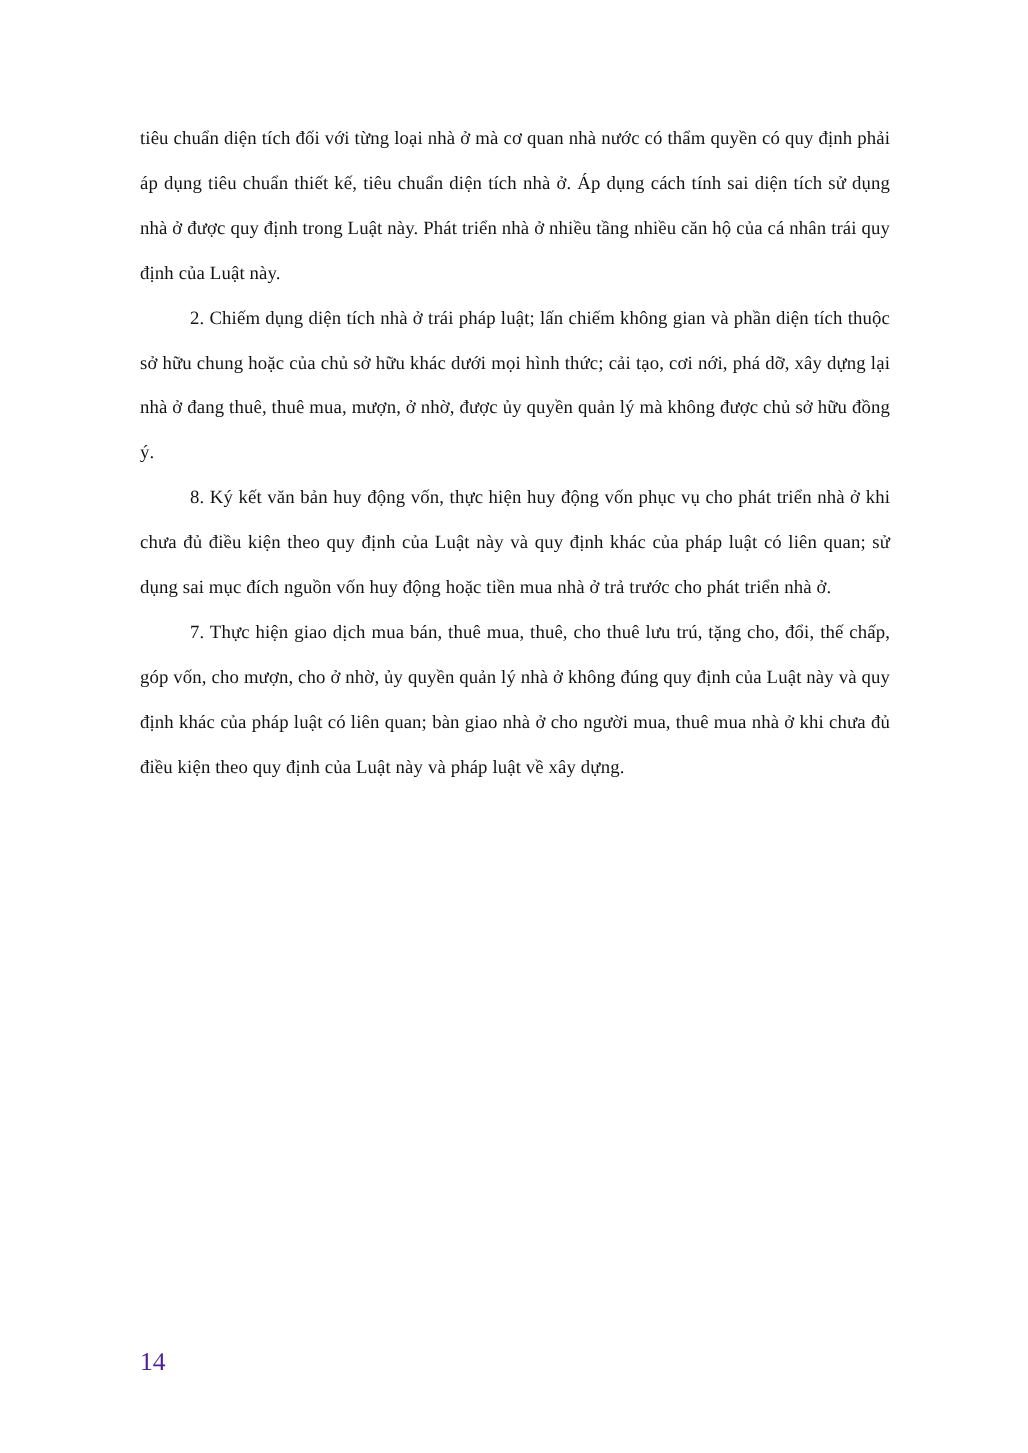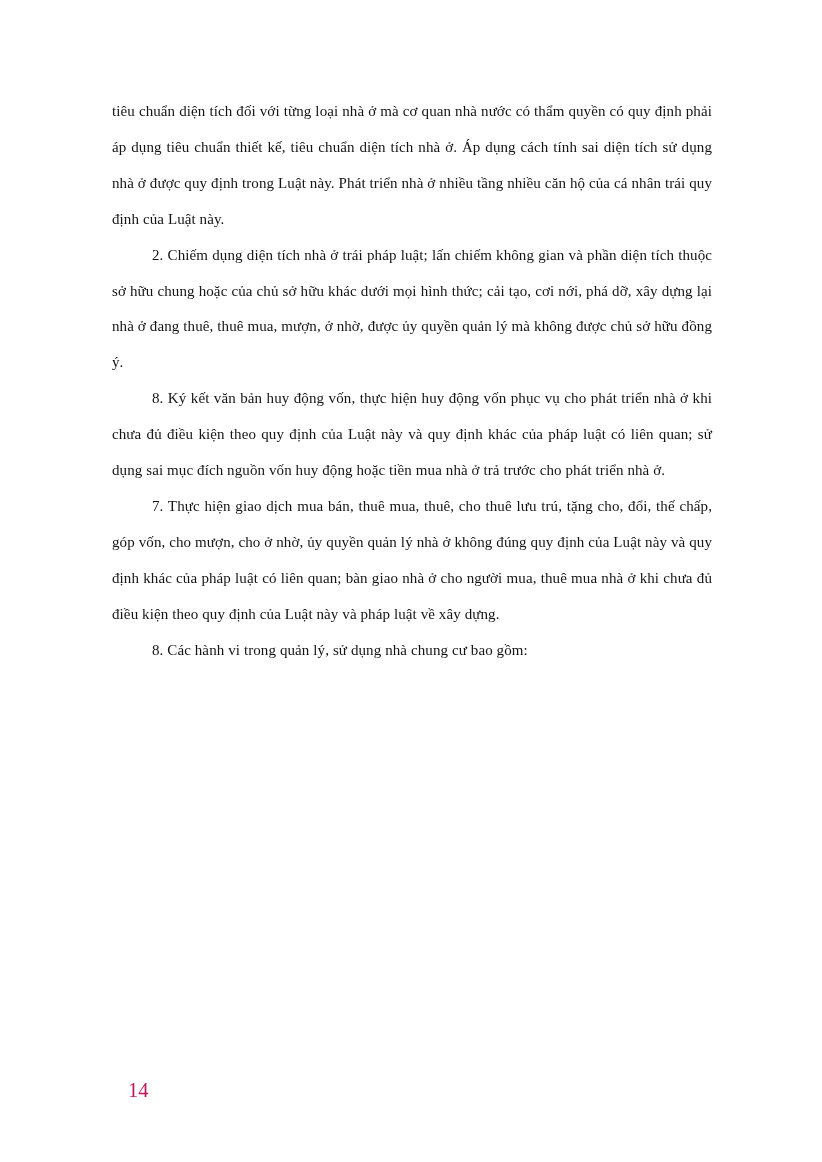--- a/index.html
+++ b/index.html
@@ -37,30 +37,28 @@
   }
   .text-block p.no-indent {
     text-indent: 0;
   }
   .page-number {
     position: absolute;
     left: 112px;
     top: 1078px;
     font-size: 20.5px;
     line-height: 24px;
-    color: #be185d;
-    margin-left: 16px;
+    color: #4c1d95;
   }
 </style>
 </head>
 <body>
 
 <div class="page">
   <div class="text-block">
     <p class="no-indent">tiêu chuẩn diện tích đối với từng loại nhà ở mà cơ quan nhà nước có thẩm quyền có quy định phải áp dụng tiêu chuẩn thiết kế, tiêu chuẩn diện tích nhà ở. Áp dụng cách tính sai diện tích sử dụng nhà ở được quy định trong Luật này. Phát triển nhà ở nhiều tầng nhiều căn hộ của cá nhân trái quy định của Luật này.</p>
     <p>2. Chiếm dụng diện tích nhà ở trái pháp luật; lấn chiếm không gian và phần diện tích thuộc sở hữu chung hoặc của chủ sở hữu khác dưới mọi hình thức; cải tạo, cơi nới, phá dỡ, xây dựng lại nhà ở đang thuê, thuê mua, mượn, ở nhờ, được ủy quyền quản lý mà không được chủ sở hữu đồng ý.</p>
     <p>8. Ký kết văn bản huy động vốn, thực hiện huy động vốn phục vụ cho phát triển nhà ở khi chưa đủ điều kiện theo quy định của Luật này và quy định khác của pháp luật có liên quan; sử dụng sai mục đích nguồn vốn huy động hoặc tiền mua nhà ở trả trước cho phát triển nhà ở.</p>
     <p>7. Thực hiện giao dịch mua bán, thuê mua, thuê, cho thuê lưu trú, tặng cho, đổi, thế chấp, góp vốn, cho mượn, cho ở nhờ, ủy quyền quản lý nhà ở không đúng quy định của Luật này và quy định khác của pháp luật có liên quan; bàn giao nhà ở cho người mua, thuê mua nhà ở khi chưa đủ điều kiện theo quy định của Luật này và pháp luật về xây dựng.</p>
-    <p>8. Các hành vi trong quản lý, sử dụng nhà chung cư bao gồm:</p>
   </div>
 
   <div class="page-number">14</div>
 </div>
 
 </body></html>

